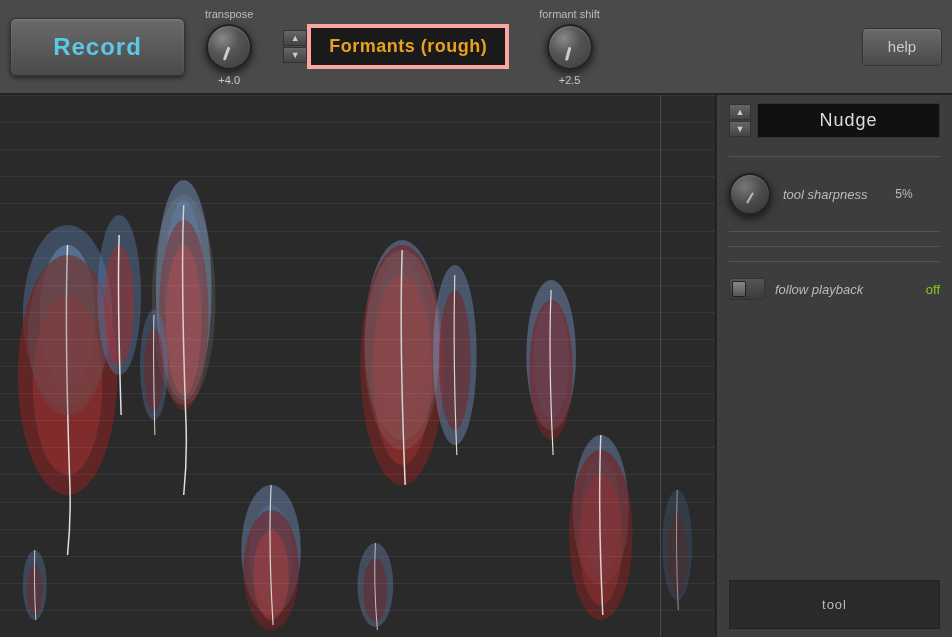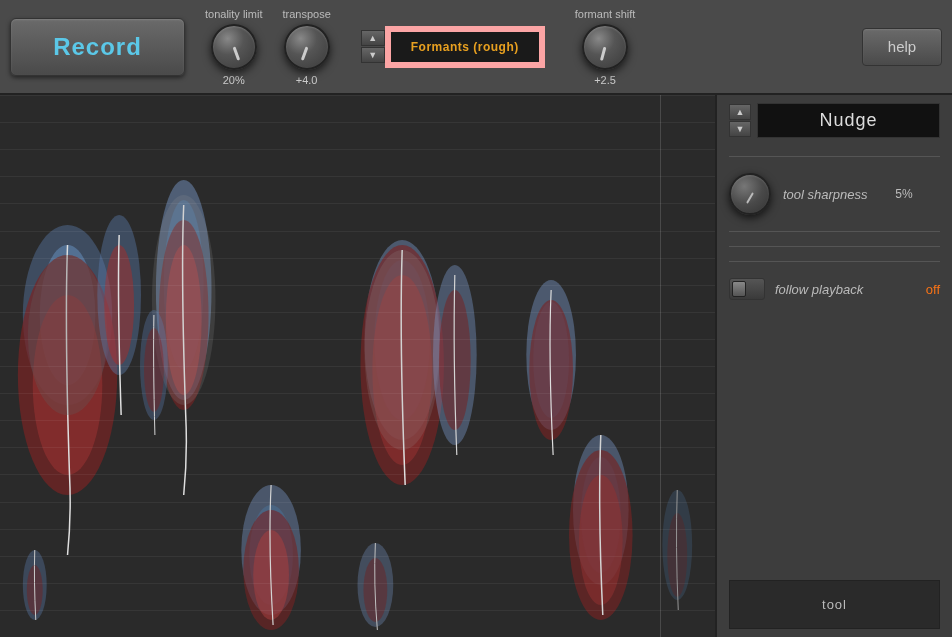--- a/index.html
+++ b/index.html
@@ -111,23 +111,23 @@
       cursor: pointer;
       display: flex;
       align-items: center;
       justify-content: center;
       color: #ccc;
       font-size: 9px;
     }
 
     .formants-display {
       background: #1a1a1a;
-      border: 6px solid #fca5a5;
+      border: 4px solid #fca5a5;
       color: #e8a020;
-      font-size: 12px;
+      font-size: 18px;
       padding: 8px 18px;
       min-width: 160px;
       text-align: center;
       font-weight: bold;
       letter-spacing: 0.5px;
     }
 
     .formants-row {
       display: flex;
       align-items: center;
@@ -328,21 +328,21 @@
       left: 2px;
     }
 
     .follow-label {
       color: #bbb;
       font-size: 13px;
       font-style: italic;
     }
 
     .follow-value {
-      color: #f97316;
+      color: #84cc16;
       font-size: 13px;
       margin-left: auto;
     }
 
     
     .tool-footer {
       margin-top: auto;
       background: #2a2a2a;
       border: 1px solid #222;
       padding: 16px 14px;
@@ -361,25 +361,20 @@
   </style>
 </head>
 <body>
 
 <div class="top-bar">
 
   <button class="record-btn">
     <span>Record</span>
   </button>
 
-  <div class="knob-group">
-    <span class="knob-label">tonality limit</span>
-    <div class="knob knob-tonality"></div>
-    <span class="knob-value">20%</span>
-  </div>
 
   <div class="knob-group">
     <span class="knob-label">transpose</span>
     <div class="knob knob-transpose"></div>
     <span class="knob-value">+4.0</span>
   </div>
 
   <div class="formants-selector">
     <div class="formants-row">
       <div class="formants-arrows">

